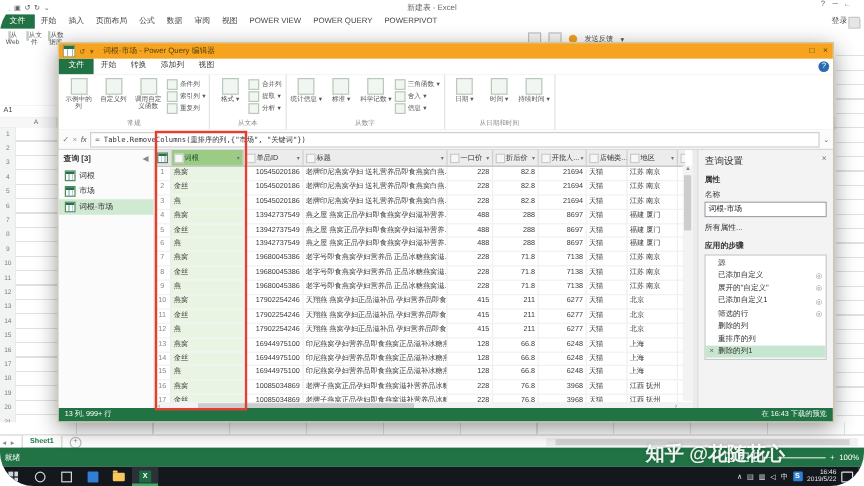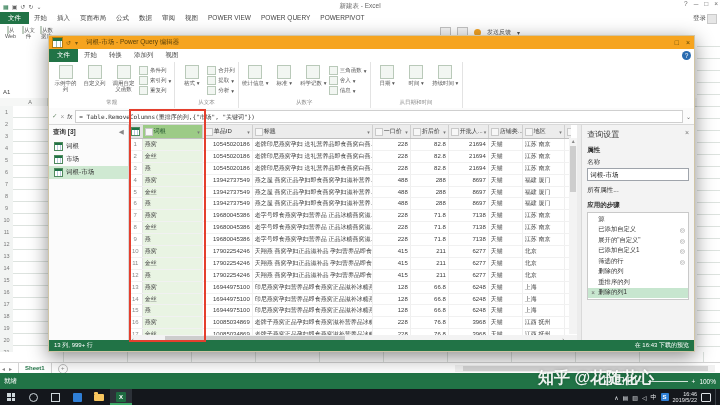--- a/index.html
+++ b/index.html
@@ -1,17 +1,17 @@
 <!DOCTYPE html>
 <html><head>
 <meta charset="utf-8">
 <style>
   html,body{margin:0;padding:0;}
   .screen{position:relative;width:720px;height:405px;overflow:hidden;background:#fff;
-    font-family:"Liberation Sans",sans-serif;color:#333;-webkit-font-smoothing:antialiased;}
+    font-family:"Liberation Sans",sans-serif;color:#333;border-radius:28px;-webkit-font-smoothing:antialiased;}
   .abs{position:absolute;}
   
   .xl-titlebar{left:0;top:0;width:720px;height:12px;background:#fff;display:flex;align-items:center;font-size:6px;color:#666;}
   .qat{display:flex;gap:3px;padding-left:3px;align-items:center;}
   .qat .g{font-size:6px;color:#217346;}
   .xl-title{position:absolute;left:0;right:0;text-align:center;font-size:6.5px;color:#666;}
   .xl-winctrl{position:absolute;right:2px;top:0;display:flex;gap:6px;font-size:6.5px;color:#666;}
   .xl-tabs{left:0;top:12px;width:720px;height:12px;background:#fff;display:flex;align-items:stretch;font-size:6.5px;}
   .xtab{padding:0 5px;line-height:12px;color:#444;}
   .xtab.file{background:#217346;color:#fff;padding:0 8px;}

